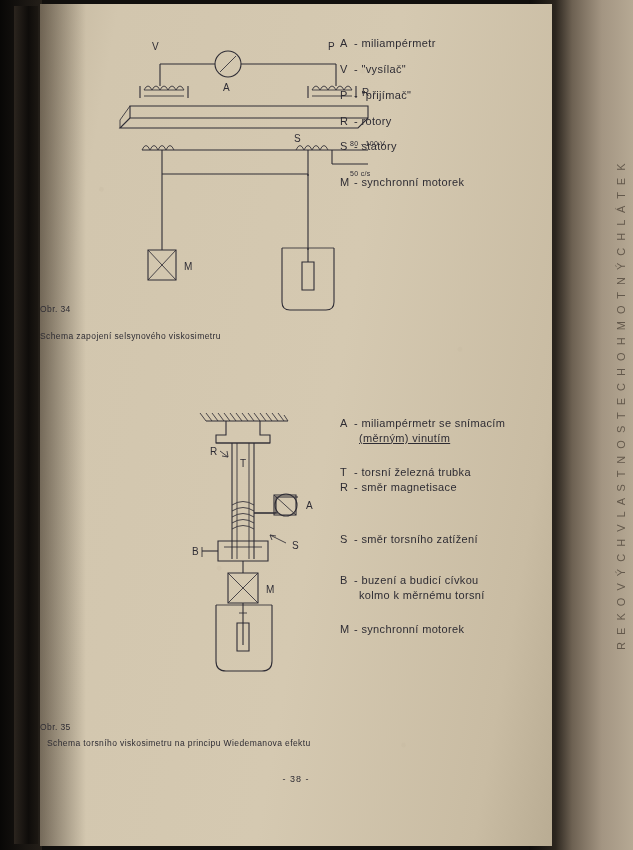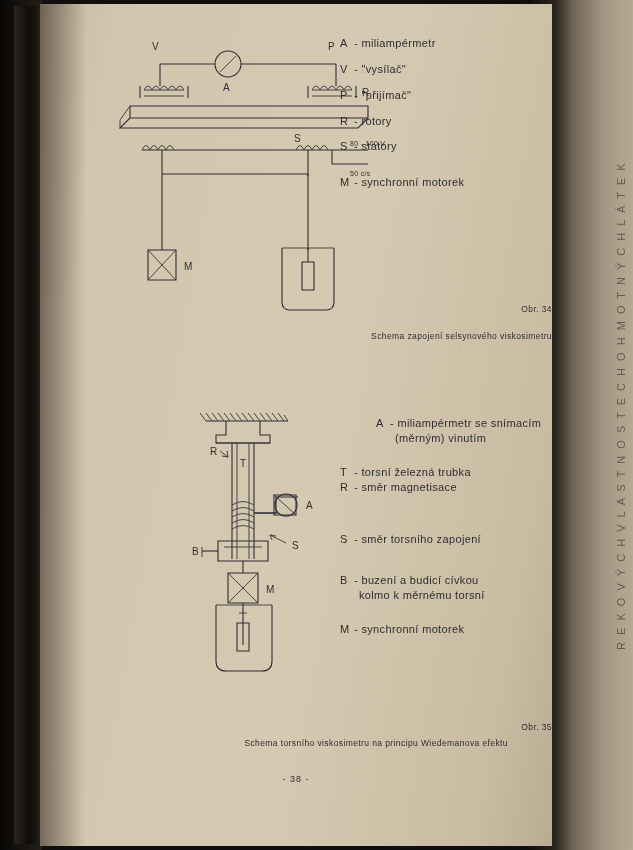--- a/index.html
+++ b/index.html
@@ -40,21 +40,21 @@
       radial-gradient(circle at 35% 67%, rgba(120,100,70,.09) 0 2px, transparent 3px),
       radial-gradient(circle at 71% 88%, rgba(120,100,70,.08) 0 2px, transparent 3px);}
   .page-inner-shadow{position:absolute;left:0;top:0;width:46px;height:842px;
     background:linear-gradient(90deg,rgba(40,30,20,.55),rgba(40,30,20,0));}
 
   .content{position:absolute;inset:0;color:#2b2a30;}
 
   
   .legend{position:absolute;font-size:11px;letter-spacing:.35px;color:#2e2c33;line-height:1.35;}
   .legend .k{display:inline-block;width:14px;}
-  .cap{position:absolute;text-align:right;font-size:8.5px;letter-spacing:.4px;color:#2e2c33;}
+  .cap{position:absolute;text-align:left;font-size:8.5px;letter-spacing:.4px;color:#2e2c33;}
 
   svg.fig{position:absolute;overflow:visible;}
   svg.fig *{vector-effect:non-scaling-stroke;}
   .ln{stroke:#2f2d35;stroke-width:1.1;fill:none;}
   .ln-t{stroke:#2f2d35;stroke-width:.85;fill:none;}
   .lbl{font-family:"Liberation Sans",sans-serif;font-size:10px;fill:#2f2d35;letter-spacing:.5px;}
   .lbl-s{font-family:"Liberation Sans",sans-serif;font-size:7px;fill:#2f2d35;letter-spacing:.3px;}
 
   .pagenum{position:absolute;width:100%;text-align:center;font-size:9px;letter-spacing:1px;color:#2e2c33;}
 </style>
@@ -210,34 +210,34 @@
 
         <path class="ln" d="M85 194 L85 236"></path>
         <path class="ln-t" d="M81 204 L89 204"></path>
 
         <path class="ln" d="M58 196 L58 252 q0 10 10 10 L104 262 q10 0 10 -10 L114 196"></path>
         <path class="ln-t" d="M58 196 L114 196"></path>
         <rect class="ln" x="79" y="214" width="12" height="28"></rect>
       </svg>
 
       <div class="legend" style="left:300px;top:412px;">
-        <div style="margin-bottom:19px;margin-left:36px;">
+        <div style="margin-bottom:19px;">
           <span class="k">A</span><span>-</span>&nbsp;<span>miliampérmetr se snímacím</span>
-          <div style="margin-left:19px;">(měrným) vinutím</div>
+          <div style="margin-left:19px;text-decoration:underline;">(měrným) vinutím</div>
         </div>
         <div style=""><span class="k">T</span><span>-</span>&nbsp;<span>torsní železná trubka</span></div>
         <div style="margin-bottom:38px;"><span class="k">R</span><span>-</span>&nbsp;<span>směr magnetisace</span></div>
-        <div style="margin-bottom:26px;"><span class="k">S</span><span>-</span>&nbsp;<span>směr torsního zapojení</span></div>
+        <div style="margin-bottom:26px;"><span class="k">S</span><span>-</span>&nbsp;<span>směr torsního zatížení</span></div>
         <div style="margin-bottom:19px;">
           <span class="k">B</span><span>-</span>&nbsp;<span>buzení a budicí cívkou</span>
           <div style="margin-left:19px;">kolmo k měrnému torsní</div>
         </div>
         <div style="margin-bottom:10px;"><span class="k">M</span><span>-</span>&nbsp;<span>synchronní motorek</span></div>
       </div>
 
       <div class="cap" style="left:0;top:718px;width:512px;">Obr. 35</div>
-      <div class="cap" style="left:0;top:734px;width:468px;">Schema torsního viskosimetru na principu Wiedemanova efektu</div>
+      <div class="cap" style="left:7px;top:734px;width:468px;">Schema torsního viskosimetru na principu Wiedemanova efektu</div>
 
       <div class="pagenum" style="top:770px;">- 38 -</div>
 
     </div>
   </div>
 </div>
 
 </body></html>

